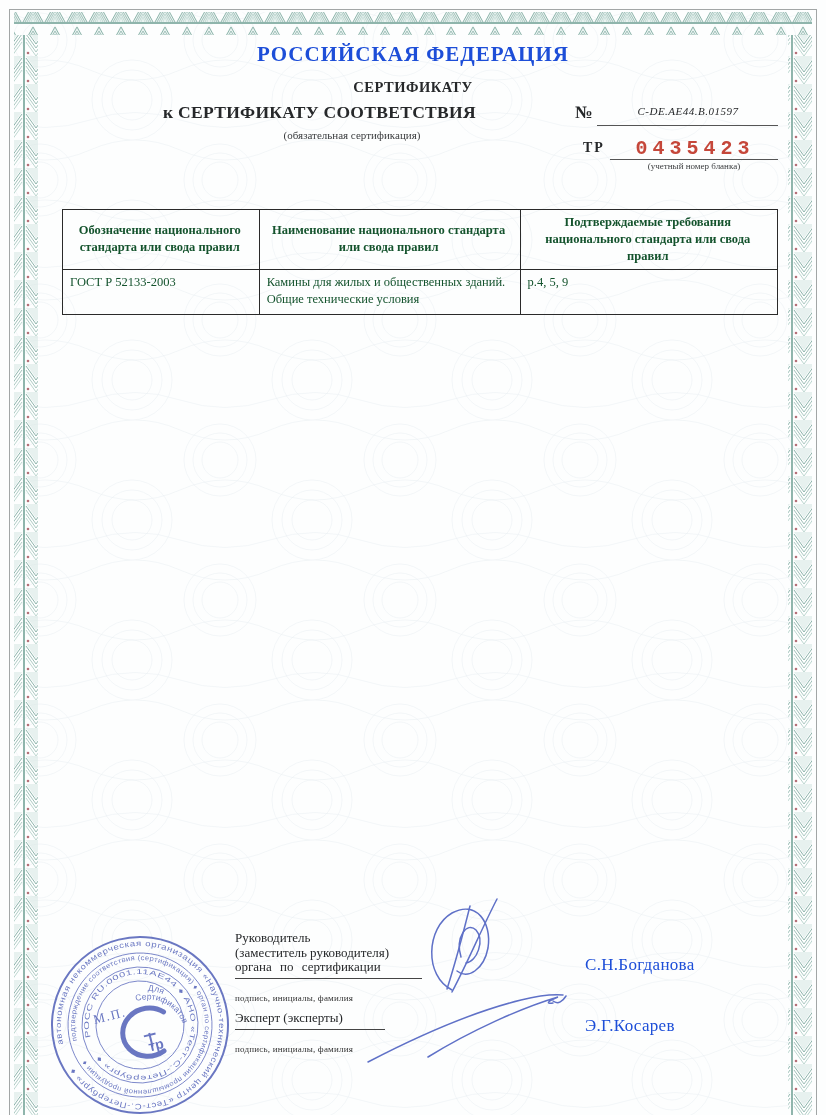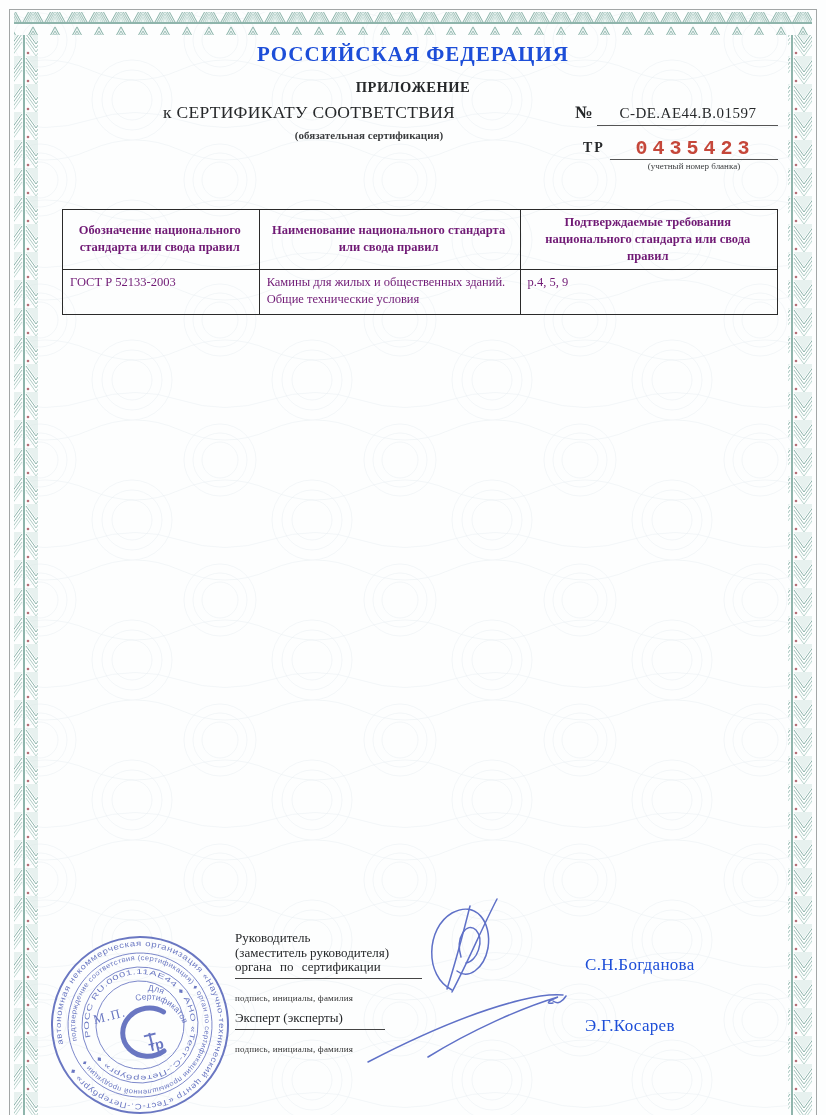--- a/index.html
+++ b/index.html
@@ -16,40 +16,40 @@
   .abs{position:absolute;}
   .ctr{text-align:center;}
   .doc-title{
     left:60px;top:42px;width:706px;
     font-size:21px;font-weight:bold;letter-spacing:1px;color:#1d4ed8;
   }
   .doc-sub{
     left:60px;top:79px;width:706px;
     font-size:14.5px;font-weight:bold;letter-spacing:0.5px;color:#26282a;
   }
-  .cert-label{left:163px;top:102px;font-size:17.5px;font-weight:normal;letter-spacing:0.3px;color:#26282a;}
+  .cert-label{left:163px;top:102px;font-size:17.5px;font-weight:bold;letter-spacing:0.3px;color:#26282a;}
   .num-sign{left:575px;top:102px;font-size:17.5px;font-weight:bold;color:#26282a;}
-  .cert-number{left:598px;top:105px;width:180px;font-size:15px;color:#26282a;letter-spacing:0.5px;}
+  .cert-number{left:598px;top:105px;width:180px;font-size:11px;color:#26282a;letter-spacing:0.5px;font-style:italic;}
   .rule{position:absolute;height:1px;background:#555;}
   .cert-rule{left:597px;top:125px;width:181px;}
-  .oblig{left:165px;top:129px;width:408px;font-size:11px;font-weight:bold;color:#3a3c3e;}
+  .oblig{left:148px;top:129px;width:408px;font-size:11px;font-weight:normal;color:#3a3c3e;}
   .tr-label{left:583px;top:140px;font-size:14px;font-weight:bold;letter-spacing:2px;color:#26282a;}
   .blank-number{
     left:612px;top:137px;width:166px;
     font-family:"Liberation Mono", monospace;
     font-size:20px;font-weight:bold;letter-spacing:5px;
     color:#c5473a;
   }
   .tr-rule{left:610px;top:159px;width:168px;}
   .blank-caption{left:610px;top:161px;width:168px;font-size:9px;color:#3a3c3e;}
   .intro{left:60px;top:177px;width:706px;font-size:12.5px;font-weight:bold;line-height:1.22;color:#26282a;}
   .std-table{
     position:absolute;left:62px;top:209px;width:716px;
     border-collapse:collapse;
-    font-size:12.5px;color:#701a75;
+    font-size:12.5px;color:#14532d;
   }
   .std-table th,.std-table td{
     border:1.5px solid #2a2a2a;
     padding:4px 9px 4px 7px;
     vertical-align:top;
     line-height:1.35;
   }
   .std-table th{font-weight:bold;text-align:center;height:46px;vertical-align:middle;}
   .std-table .c1{width:27.5%;}
   .std-table .c2{width:36.5%;}
@@ -119,21 +119,21 @@
       <line x1="9.5" y1="9" x2="9.5" y2="1115"></line>
       <line x1="816.5" y1="9" x2="816.5" y2="1115"></line>
     </g>
 
     <rect x="14" y="12" width="798" height="23" fill="url(#fanTop)"></rect>
     <rect x="14" y="35" width="24" height="1080" fill="url(#chevSide)"></rect>
     <rect x="788" y="35" width="24" height="1080" fill="url(#chevSide)"></rect>
   </svg>
 
   <div class="abs ctr doc-title">РОССИЙСКАЯ ФЕДЕРАЦИЯ</div>
-  <div class="abs ctr doc-sub">ПРИЛОЖЕНИЕ</div>
+  <div class="abs ctr doc-sub">СЕРТИФИКАТУ</div>
 
   <div class="abs cert-label">к СЕРТИФИКАТУ СООТВЕТСТВИЯ</div>
   <div class="abs num-sign">№</div>
   <div class="abs ctr cert-number">C-DE.AE44.B.01597</div>
   <div class="rule cert-rule"></div>
 
   <div class="abs ctr oblig">(обязательная сертификация)</div>
 
   <div class="abs tr-label">ТР</div>
   <div class="abs ctr blank-number">0435423</div>

